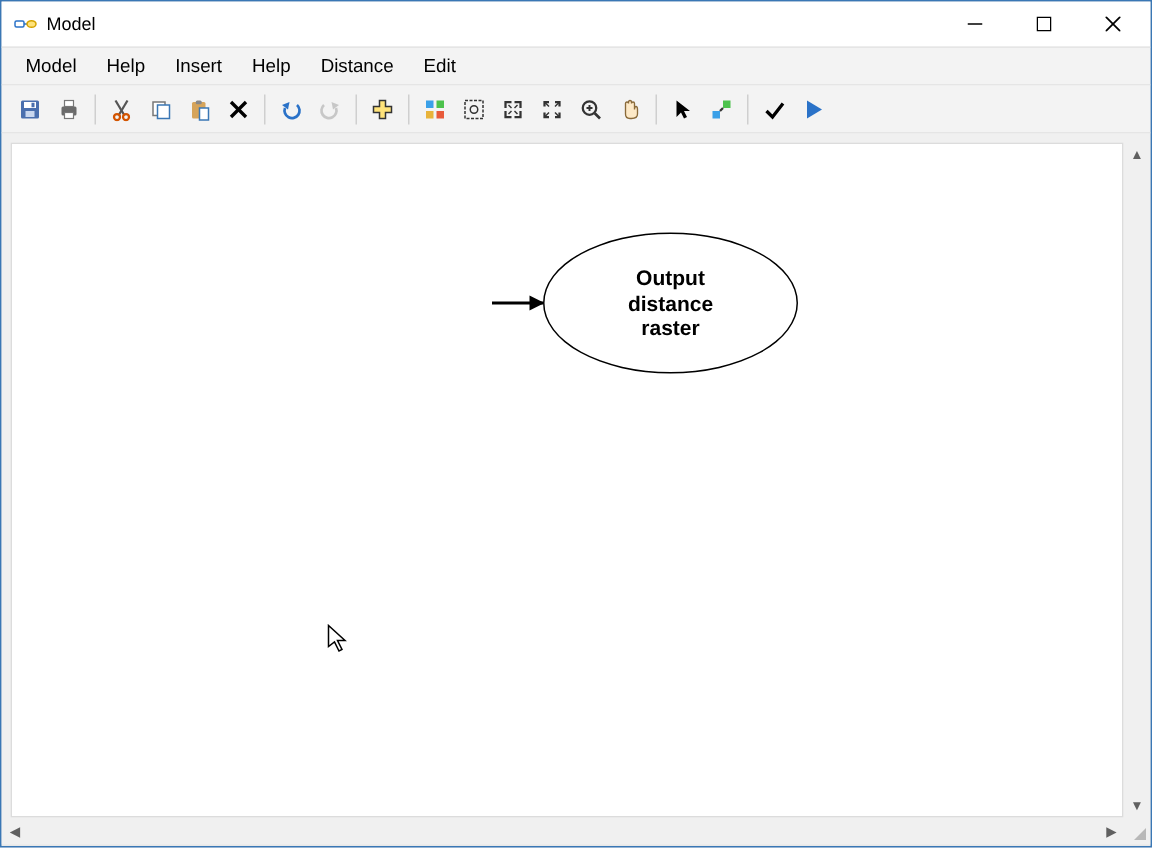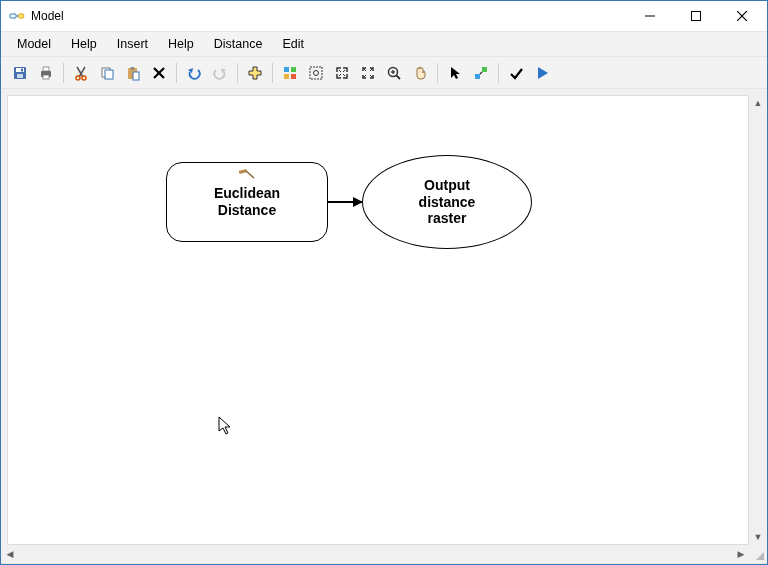--- a/index.html
+++ b/index.html
@@ -395,30 +395,20 @@
   <div class="tbtn">
     <svg width="16" height="16">
         <polygon points="4,2 14,8 4,14" fill="#2a72c8"></polygon>
       </svg>
   </div>
 </div>
 
 <div class="workspace">
   <div class="canvas-wrap">
 
-    <div class="node-rect" style="left:158px; top:66px; width:162px; height:80px;">
-      <span class="hammer">
-        <svg width="18" height="14">
-            <rect x="1" y="3" width="8" height="3" fill="#b58a4a" transform="rotate(-15 5 4.5)"></rect>
-            <line x1="8" y1="4" x2="16" y2="11" stroke="#8a6a3a" stroke-width="1.6"></line>
-          </svg>
-      </span>
-      <span>Euclidean</span>
-      <span>Distance</span>
-    </div>
 
     <div class="arrow" style="left:320px; top:105px; width:34px;"></div>
 
     <div class="node-ellipse" style="left:354px; top:59px; width:170px; height:94px;">
       <div>
         <div>Output</div>
         <div>distance</div>
         <div>raster</div>
       </div>
     </div>

